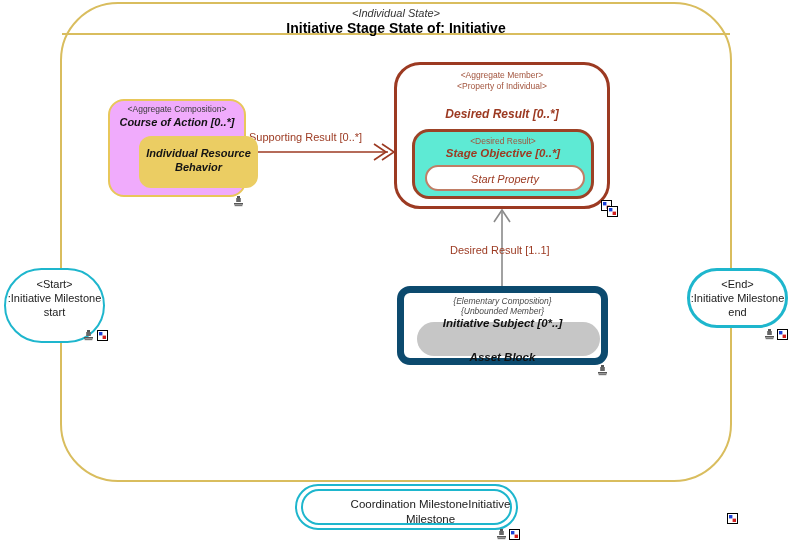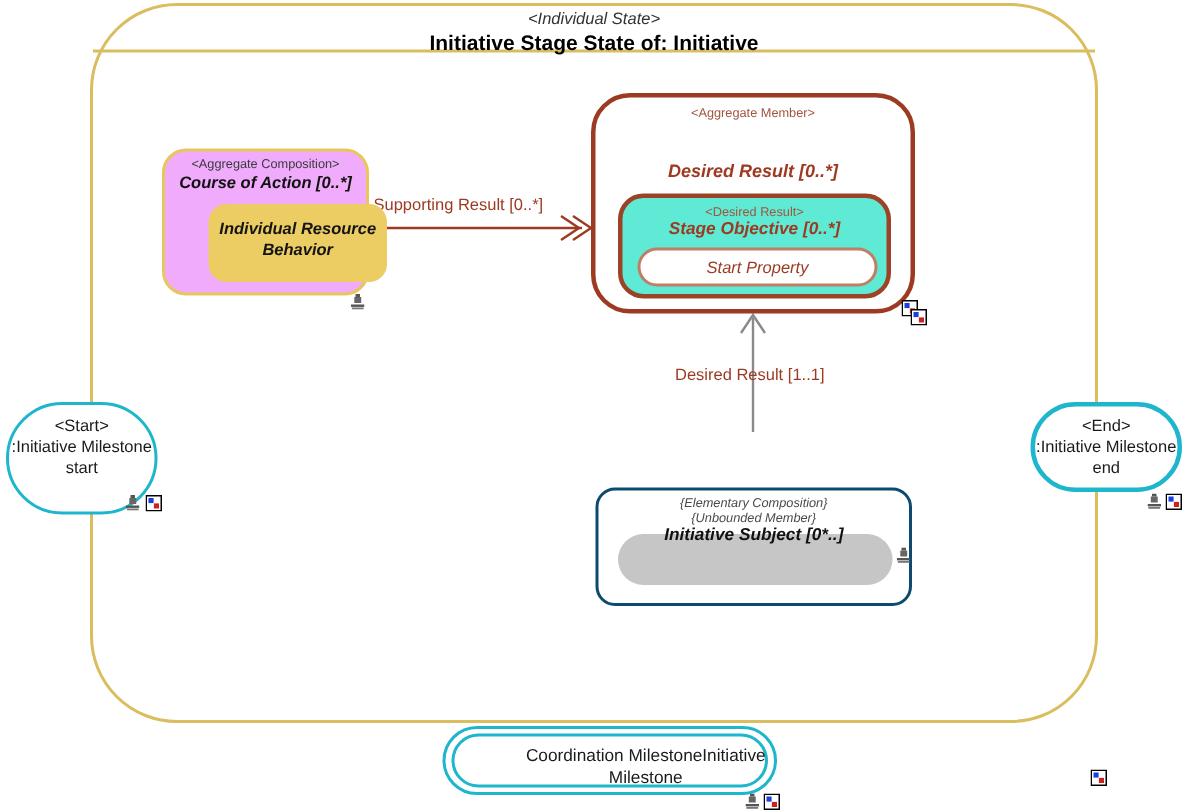--- a/index.html
+++ b/index.html
@@ -176,25 +176,24 @@
     font-size: 11px;
     font-style: italic;
     color: #9c3a22;
     line-height: 14px;
   }
 
   
   #initiative-subject {
     left: 397px; top: 286px;
     width: 211px; height: 79px;
-    border: 2px solid #0c4a6e;
+    border: 7px solid #0c4a6e;
     border-radius: 13px;
     background: #ffffff;
     box-sizing: border-box;
-    margin-top: 39px;
   }
   #is-stereo {
     position: absolute;
     left: 0; top: 3px; width: 100%;
     text-align: center;
     font-size: 8.5px;
     font-style: italic;
     color: #4a4a4a;
     line-height: 10px;
   }
@@ -332,20 +331,21 @@
   <svg class="abs anchor-icon" style="left:234px; top:196px;" viewBox="0 0 9 11">
     <rect x="3" y="0" width="3" height="2" fill="#555"></rect>
     <rect x="2.2" y="2" width="4.6" height="4" fill="#666"></rect>
     <rect x="0" y="7" width="9" height="1.6" fill="#555"></rect>
     <rect x="0.6" y="9" width="7.8" height="1.2" fill="#777"></rect>
   </svg>
 
   <div class="abs" id="desired-result">
     <div id="dr-stereo">
       <div>&lt;Aggregate Member&gt;</div>
+      <div>&lt;Property of Individual&gt;</div>
     </div>
     <div id="dr-name">Desired Result [0..*]</div>
 
     <div id="stage-objective">
       <div id="so-stereo">&lt;Desired Result&gt;</div>
       <div id="so-name">Stage Objective [0..*]</div>
       <div id="asset-property">
         <div id="ap-label">Start Property</div>
       </div>
     </div>
@@ -362,20 +362,21 @@
     <rect x="5.6" y="5.6" width="3.4" height="3.4" fill="#d01f1f"></rect>
   </svg>
 
   <div class="abs" id="initiative-subject">
     <div id="is-stereo">
       <div>{Elementary Composition}</div>
       <div>{Unbounded Member}</div>
     </div>
     <div id="asset-block-fill"></div>
     <div id="is-name">Initiative Subject [0*..]</div>
+    <div id="ab-label">Asset Block</div>
   </div>
   <svg class="abs anchor-icon" style="left:598px; top:365px;" viewBox="0 0 9 11">
     <rect x="3" y="0" width="3" height="2" fill="#555"></rect>
     <rect x="2.2" y="2" width="4.6" height="4" fill="#666"></rect>
     <rect x="0" y="7" width="9" height="1.6" fill="#555"></rect>
     <rect x="0.6" y="9" width="7.8" height="1.2" fill="#777"></rect>
   </svg>
 
   <div class="abs milestone" id="start-milestone">
     <span class="ms-line">&lt;Start&gt;</span>

